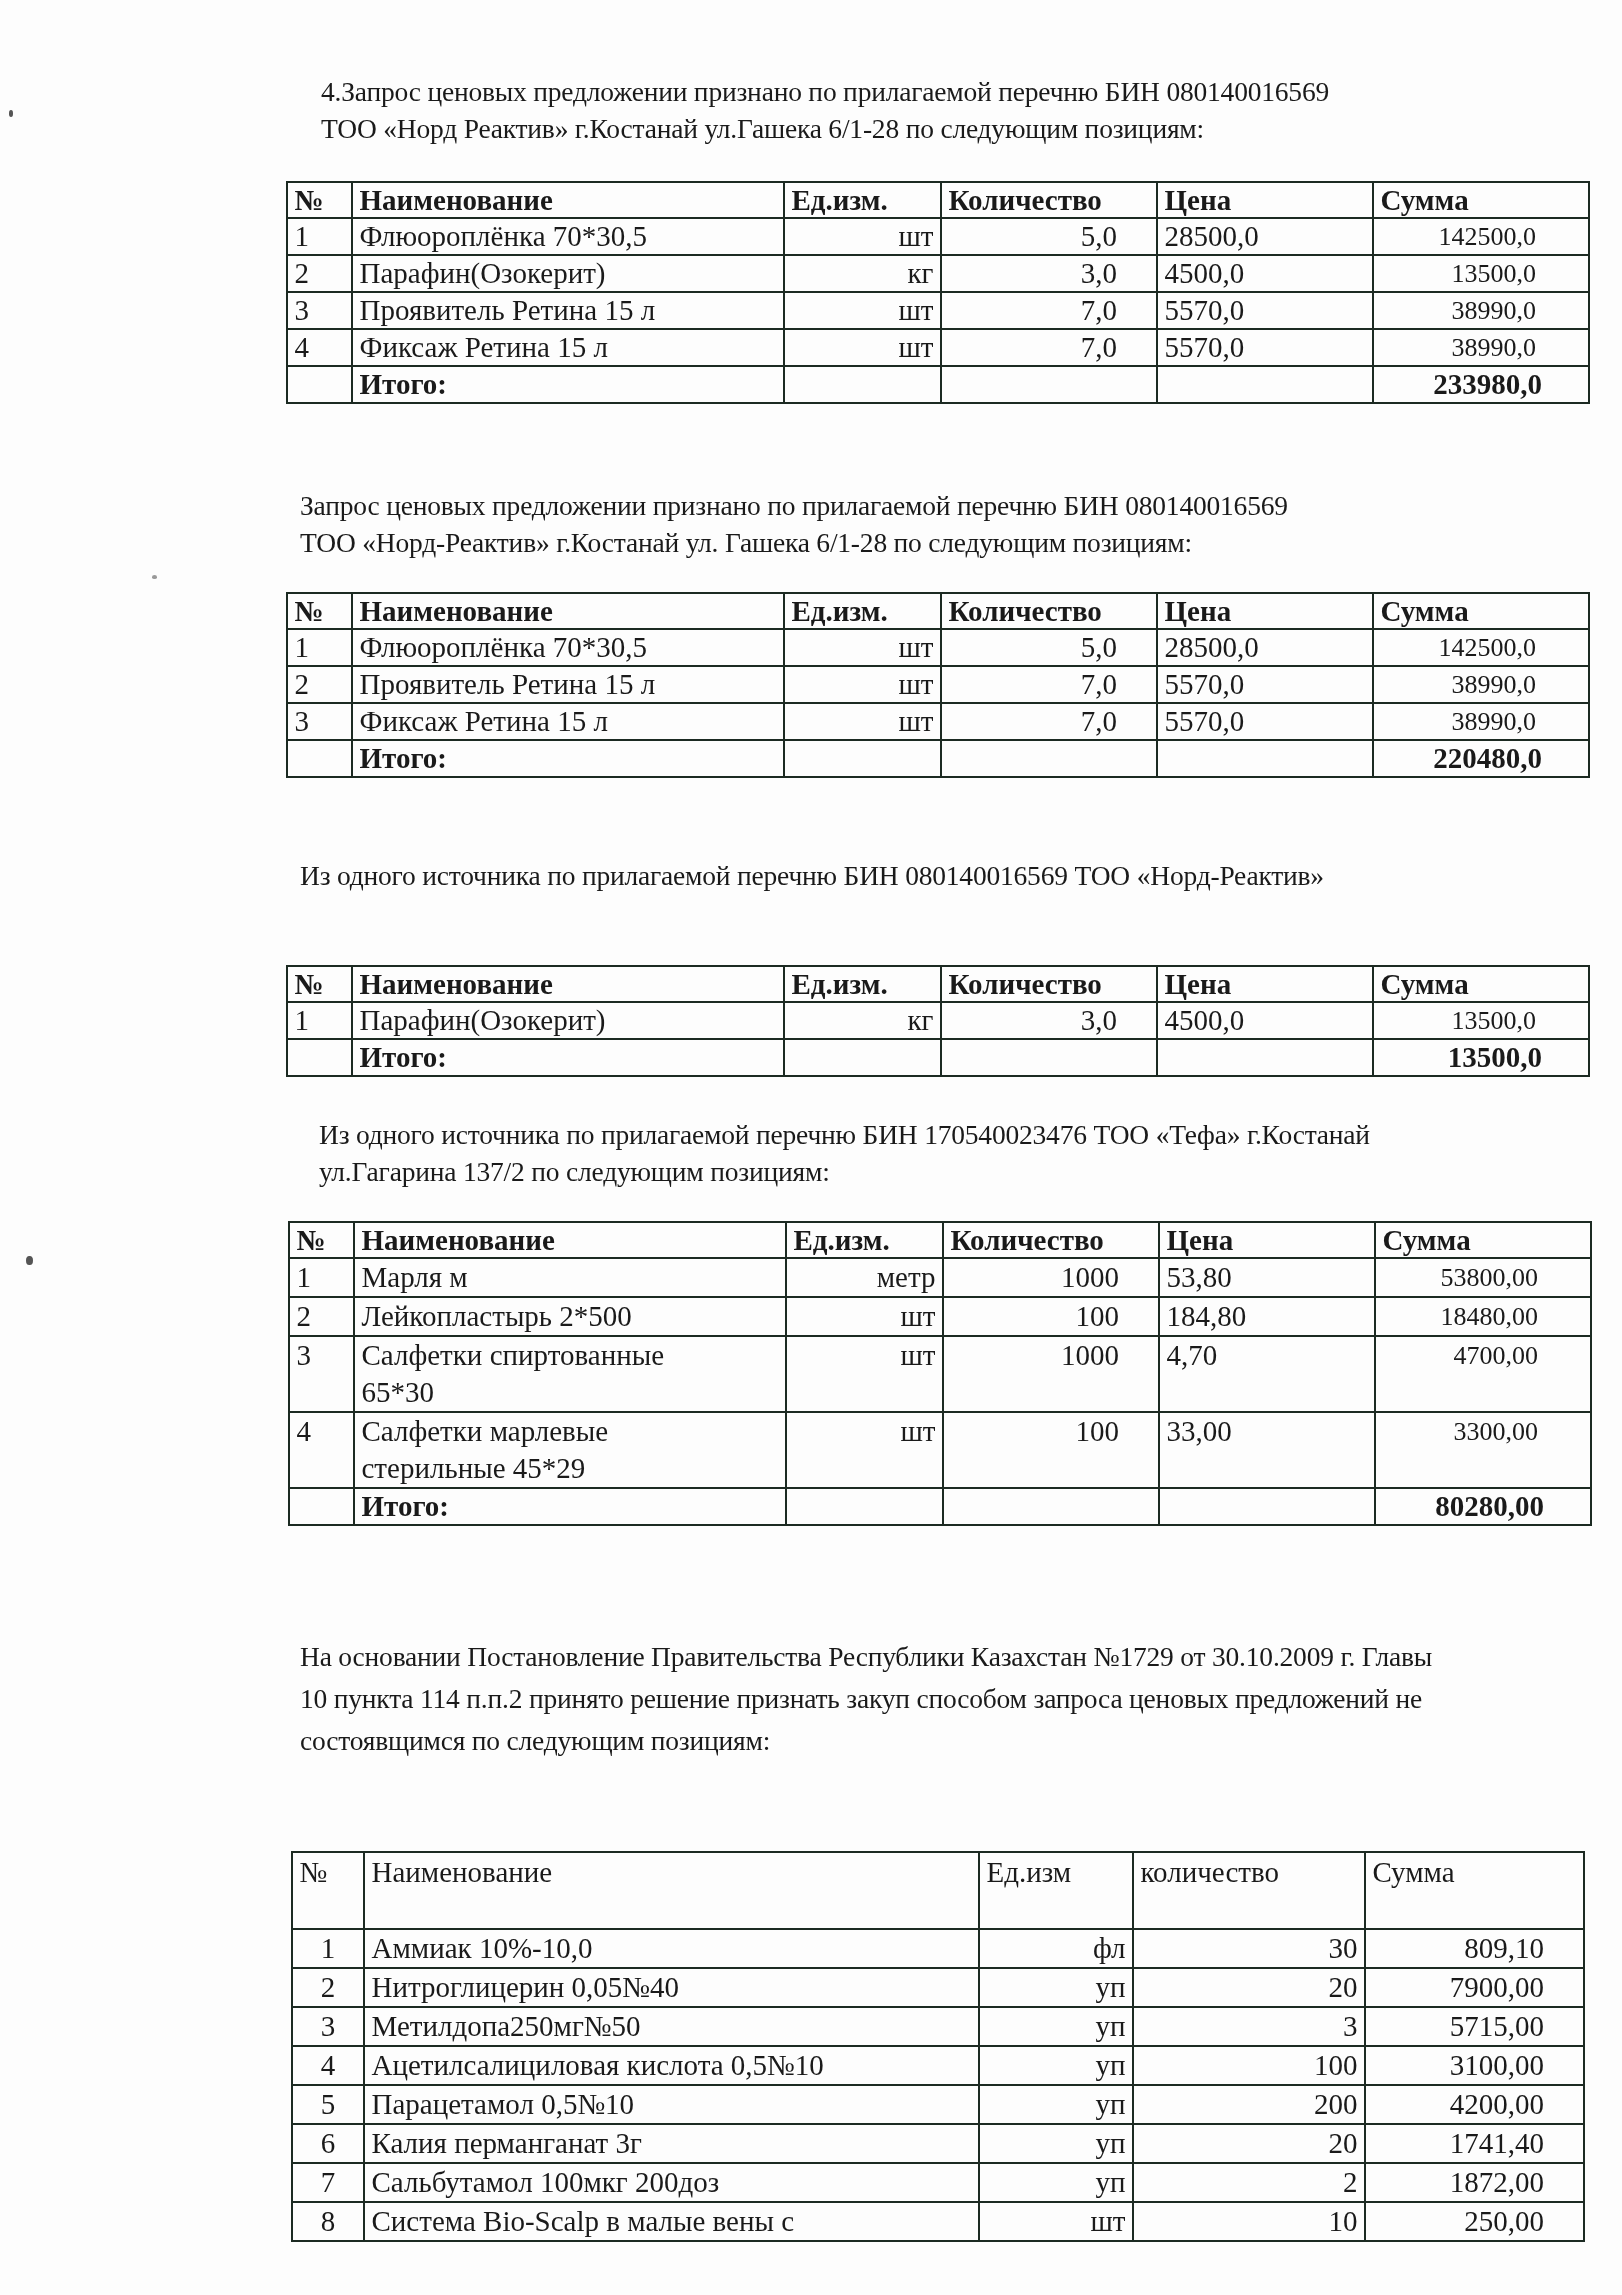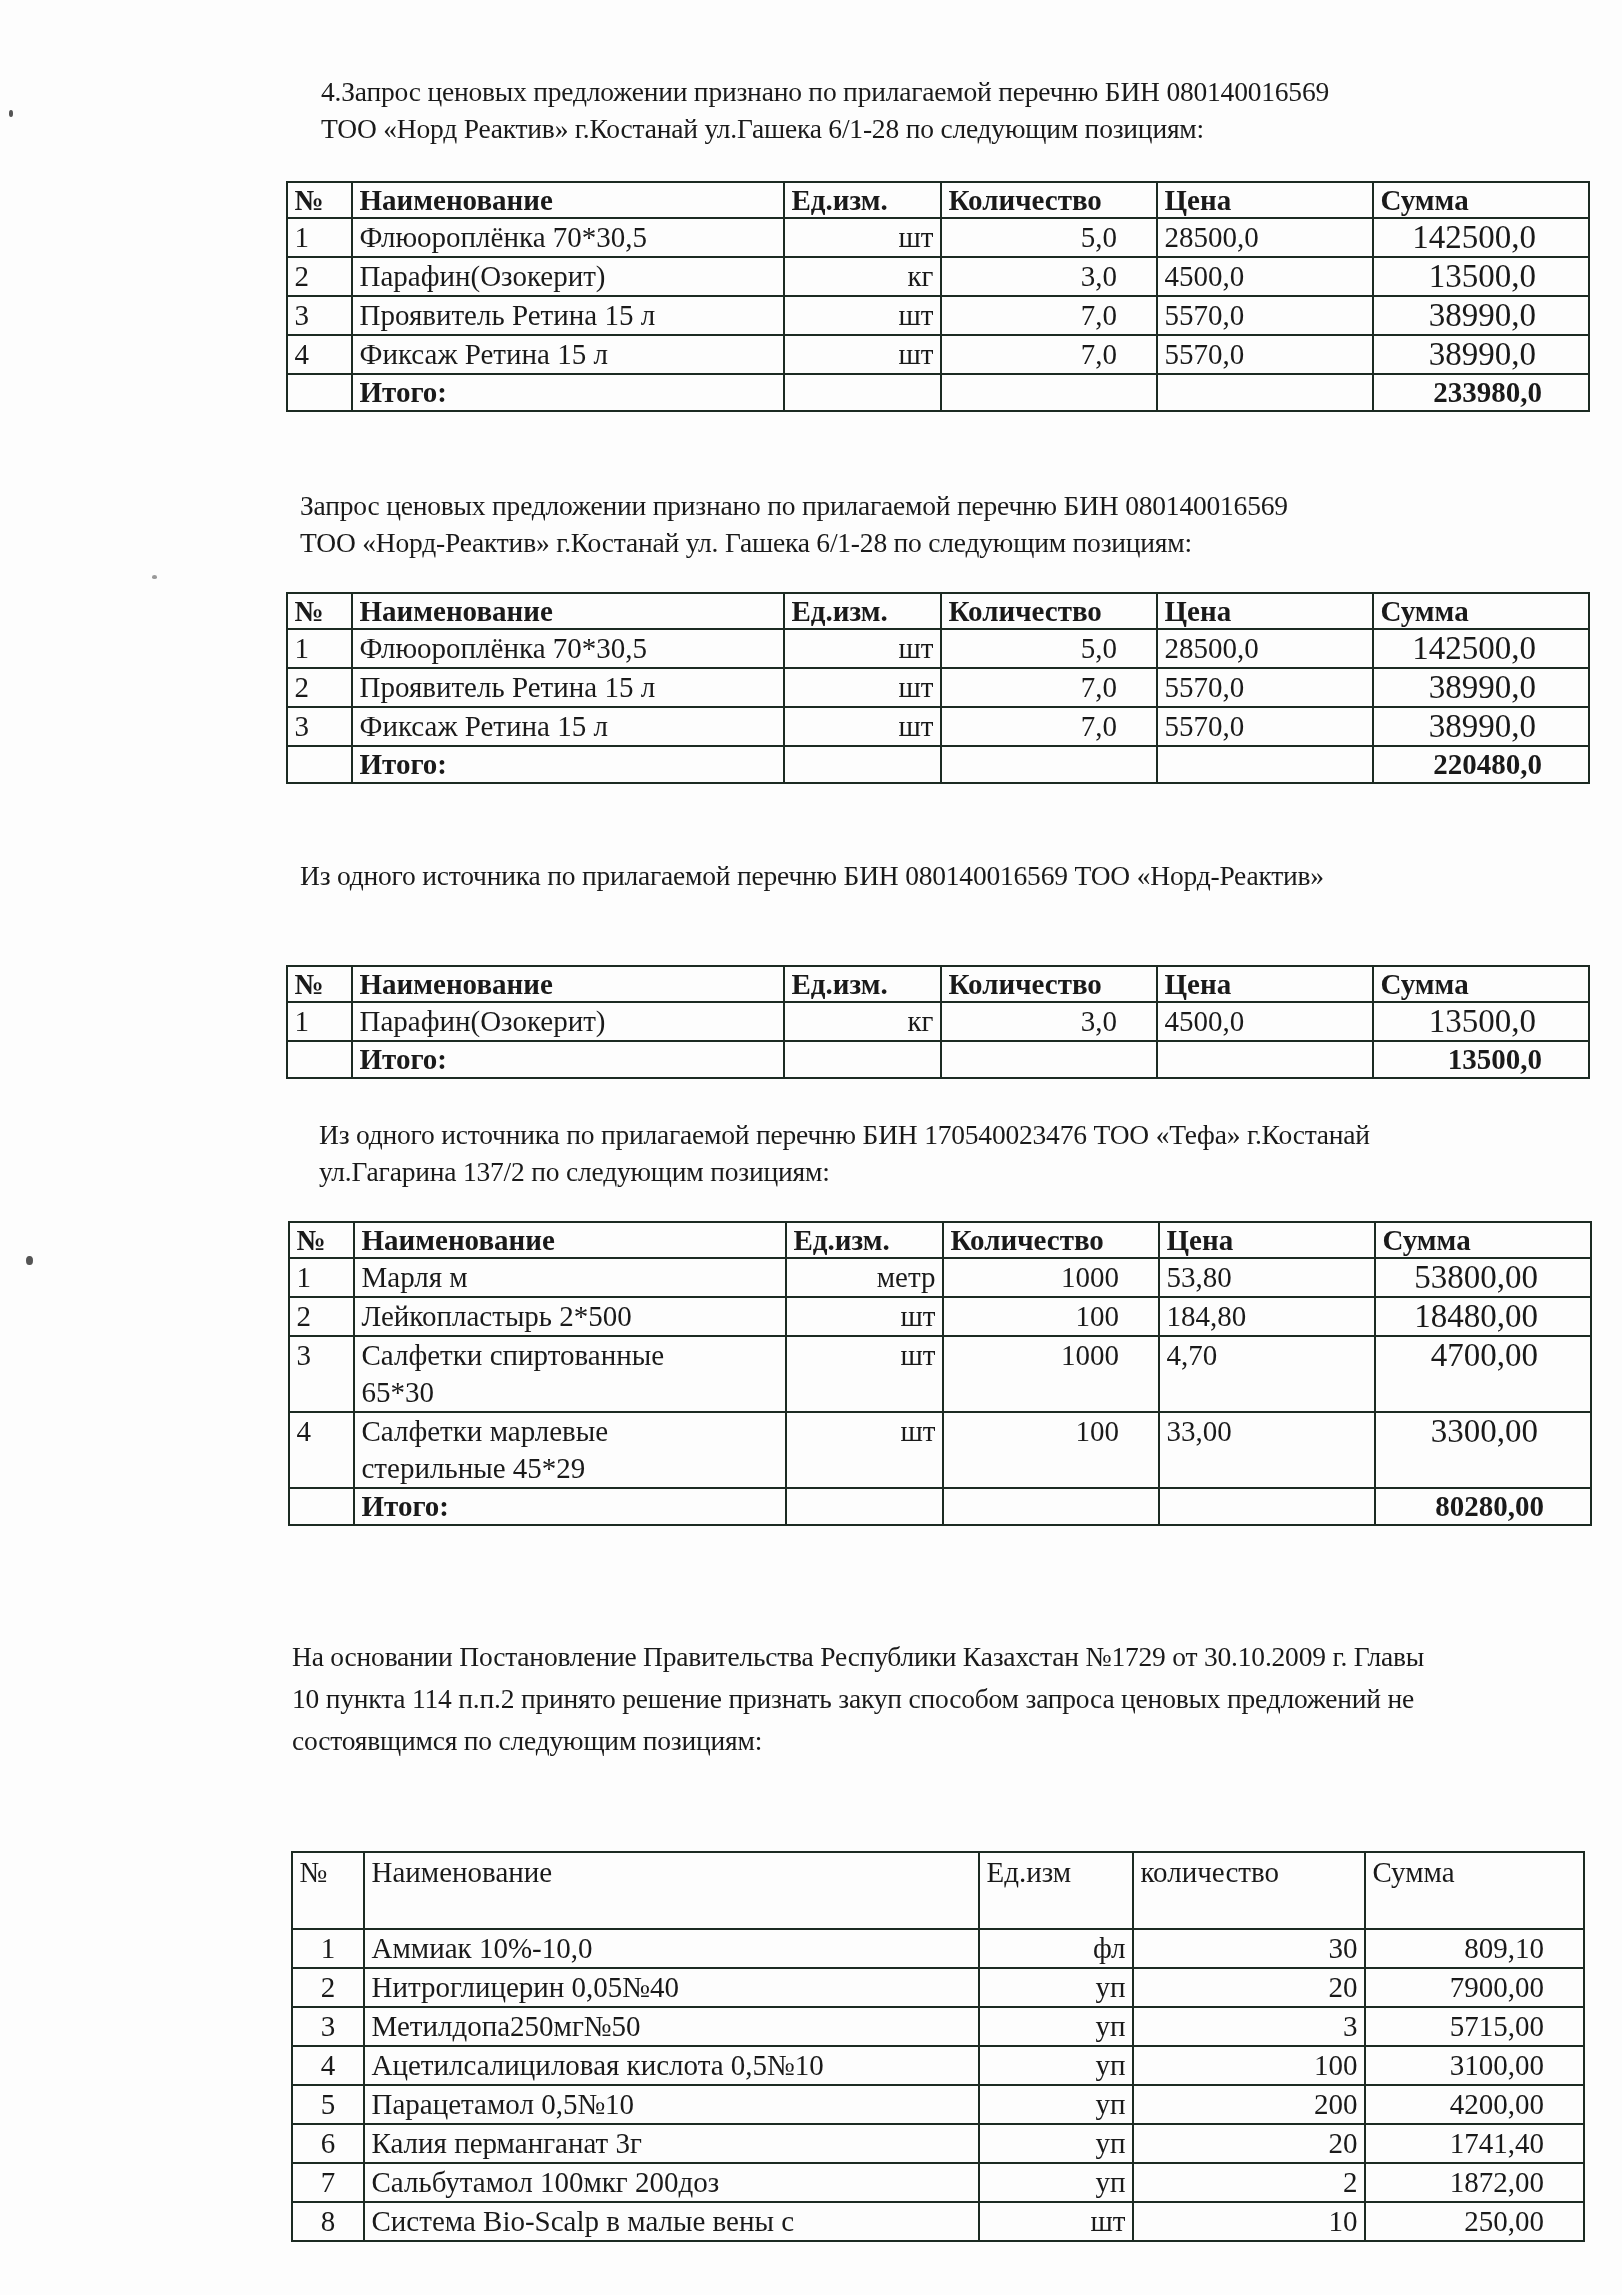--- a/index.html
+++ b/index.html
@@ -10,21 +10,21 @@
   .para { position: absolute; font-size: 27.5px; line-height: 37px; white-space: nowrap; letter-spacing: -0.2px; }
   .para div { white-space: nowrap; }
   table.doc { position: absolute; border-collapse: collapse; table-layout: fixed; font-size: 29px; }
   table.doc td, table.doc th { border: 2px solid #1c2a22; padding: 0 6.5px; vertical-align: middle; }
   table.doc th { font-weight: bold; text-align: left; height: 34px; }
   table.doc td { height: 35px; }
   table.doc td.num { text-align: left; }
   table.doc td.c { text-align: right; }
   table.doc td.r { text-align: right; padding-right: 39px; }
   table.doc td.r2 { text-align: left; padding-right: 52px; }
-  table.doc td.sum { text-align: right; padding-right: 52px; font-size: 33px; }
+  table.doc td.sum { text-align: right; padding-right: 52px; font-size: 26px; }
   table.doc tr.total td { font-weight: bold; }
   table.doc tr.total td.sum { font-size: 29px; padding-right: 46px; }
   table.doc tr.tall td { vertical-align: top; line-height: 37px; padding-top: 0; }
   table.t5 { font-size: 29px; }
   table.t5 th { font-weight: normal; vertical-align: top; height: 72px; padding-top: 2.6px; }
   table.t5 td { height: 37px; }
   table.t5 td.num { text-align: center; }
   table.t5 td.sum { font-size: 29px; padding-right: 39px; }
   .speck { position: absolute; background: #555; border-radius: 50%; }
 </style>
@@ -265,21 +265,21 @@
       <td></td>
       <td>Итого:</td>
       <td></td>
       <td></td>
       <td></td>
       <td class="sum">80280,00</td>
     </tr>
   </tbody>
 </table>
 
-<div class="para" style="left:292px; top:1636px; line-height:42px;">
+<div class="para" style="left:300px; top:1636px; line-height:42px;">
   <div>На основании Постановление Правительства Республики Казахстан №1729 от 30.10.2009 г. Главы</div>
   <div>10 пункта 114 п.п.2 принято решение признать закуп способом запроса ценовых предложений не</div>
   <div>состоявщимся по следующим позициям:</div>
 </div>
 <table class="doc t5" style="left:291px; top:1851px; width:1292px;">
   <colgroup>
       <col style="width:72px">
       <col style="width:615px">
       <col style="width:154px">
       <col style="width:232px">

